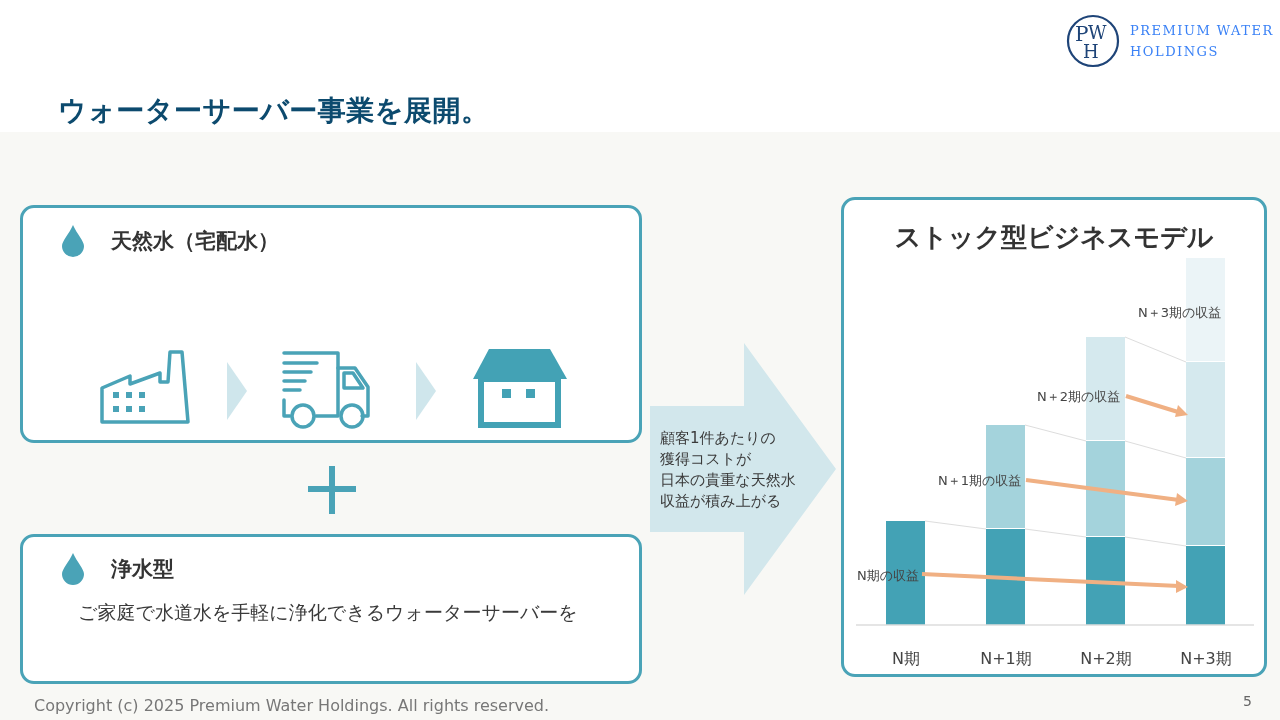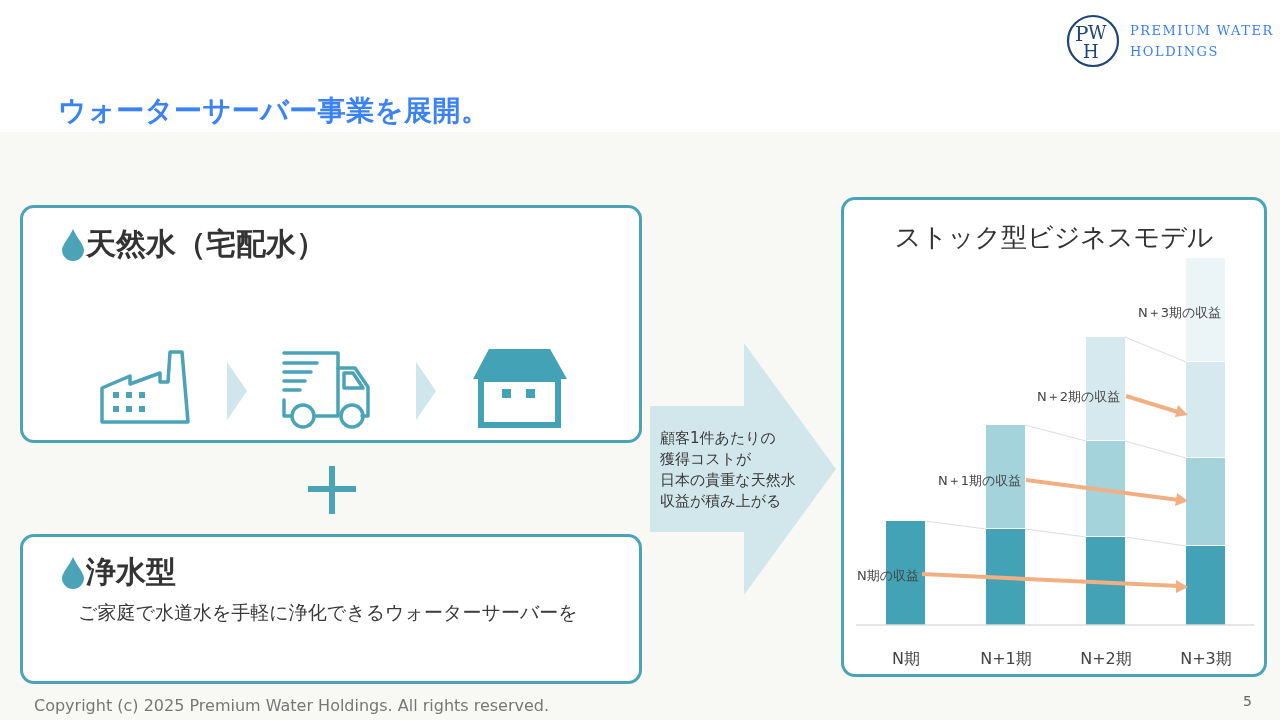--- a/index.html
+++ b/index.html
@@ -2,39 +2,39 @@
 <html><head>
 <meta charset="utf-8">
 <style>
   * { box-sizing: border-box; margin: 0; padding: 0; }
   html, body { width: 1280px; height: 720px; overflow: hidden; }
   body { background: #f8f8f5; font-family: "DejaVu Sans", "Liberation Sans", sans-serif; color: #333; position: relative; }
   .header { position: absolute; left: 0; top: 0; width: 1280px; height: 132px; background: #ffffff; }
   .section-label { position: absolute; left: 36px; top: 25px; display: flex; align-items: center; }
   .section-label .drop { width: 26px; height: 36px; }
   .section-label .txt { margin-left: 20px; font-size: 19px; color: #5aafd6; letter-spacing: 6px; }
-  .page-title { position: absolute; left: 58px; top: 92px; font-size: 28px; font-weight: bold; color: #3b82f6; letter-spacing: 0.5px; }
+  .page-title { position: absolute; left: 58px; top: 92px; font-size: 28px; font-weight: bold; color: #0c4a6e; letter-spacing: 0.5px; }
   .logo { position: absolute; left: 1066px; top: 14px; display: flex; align-items: center; }
   .logo-mark { width: 54px; height: 54px; }
   .logo-text { margin-left: 10px; font-family: "DejaVu Serif", "Liberation Serif", serif; color: #3b82f6; font-size: 13px; line-height: 21px; letter-spacing: 1.5px; }
   .card { position: absolute; background: #fff; border: 3px solid #4aa3b7; border-radius: 14px; }
   .card1 { left: 20px; top: 205px; width: 622px; height: 238px; }
   .card2 { left: 20px; top: 534px; width: 622px; height: 150px; }
   .card-title { position: absolute; display: flex; align-items: center; }
   .card-title .drop { width: 24px; height: 34px; }
-  .card-title .t { margin-left: 1px; font-size: 30px; font-weight: bold; color: #333; }
+  .card-title .t { margin-left: 26px; font-size: 21px; font-weight: bold; color: #333; }
   .card-body { position: absolute; left: 55px; font-size: 19px; line-height: 40px; color: #3a3a3a; }
   .plus { position: absolute; left: 308px; top: 466px; width: 48px; height: 48px; }
   .plus::before { content: ""; position: absolute; left: 21px; top: 0; width: 6px; height: 48px; background: #4aa3b7; }
   .plus::after { content: ""; position: absolute; left: 0; top: 20px; width: 48px; height: 6px; background: #4aa3b7; }
   .icons-row { position: absolute; left: 80px; top: 340px; width: 520px; height: 90px; }
   .big-arrow { position: absolute; left: 650px; top: 343px; width: 186px; height: 252px; }
   .arrow-text { position: absolute; left: 660px; top: 428px; font-size: 15px; line-height: 21px; color: #3a3a3a; }
   .chart-card { position: absolute; left: 841px; top: 197px; width: 426px; height: 480px; background: #fff; border: 3px solid #4aa3b7; border-radius: 14px; }
-  .chart-title { position: absolute; left: 0; top: 20px; width: 100%; text-align: center; font-size: 26px; font-weight: normal; color: #333; }
+  .chart-title { position: absolute; left: 0; top: 20px; width: 100%; text-align: center; font-size: 26px; font-weight: bold; color: #333; }
   .chart-svg { position: absolute; left: 0; top: 0; }
   .footer { position: absolute; left: 34px; top: 696px; font-size: 16px; color: #777; }
   .page-num { position: absolute; left: 1243px; top: 693px; font-size: 14px; color: #666; }
 </style>
 </head>
 <body>
 
 <div class="header">
   <div class="page-title">ウォーターサーバー事業を展開。</div>
   <div class="logo">

